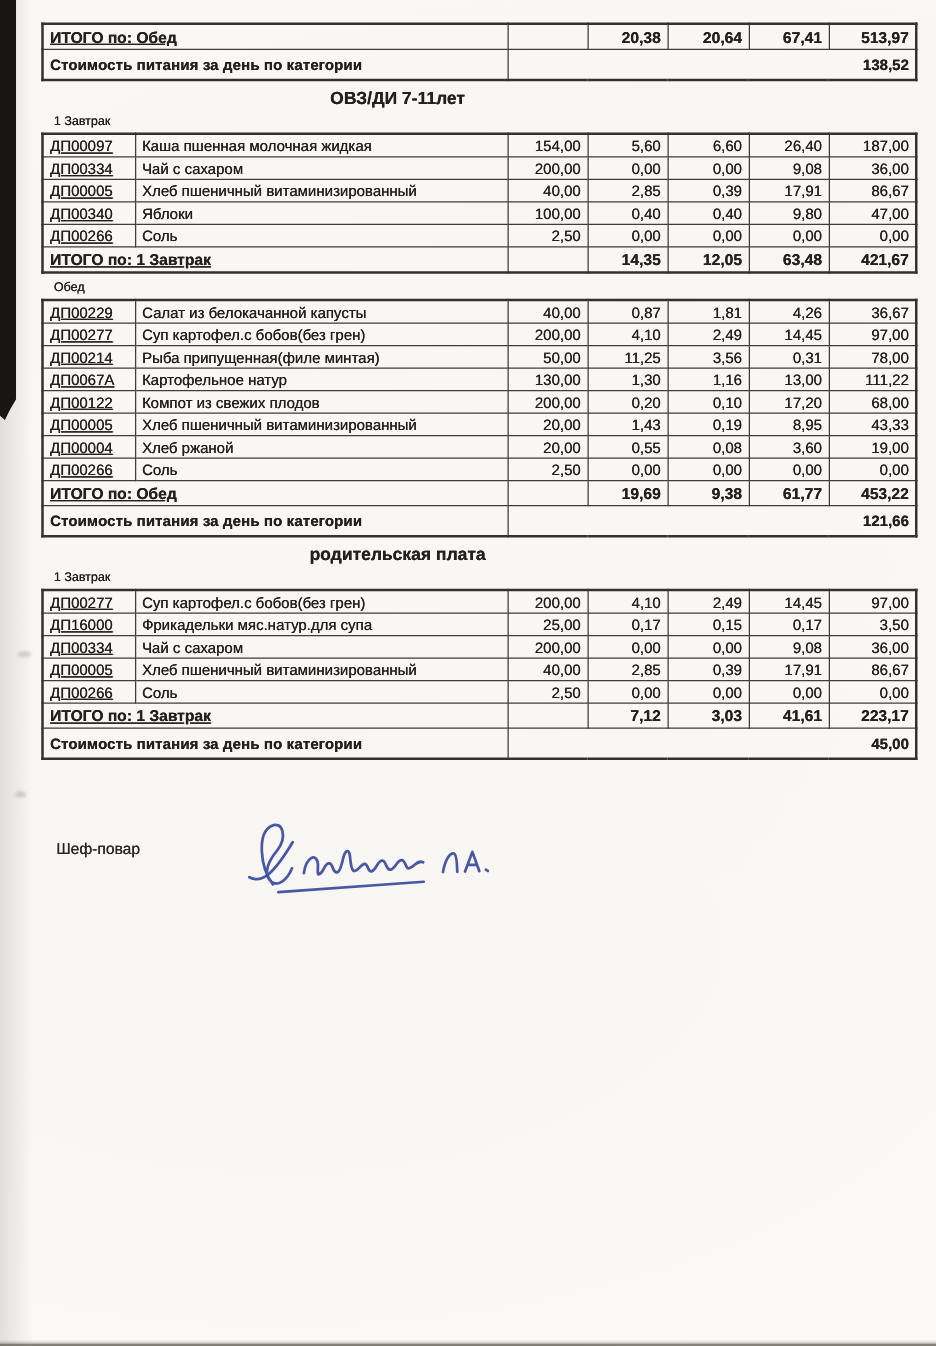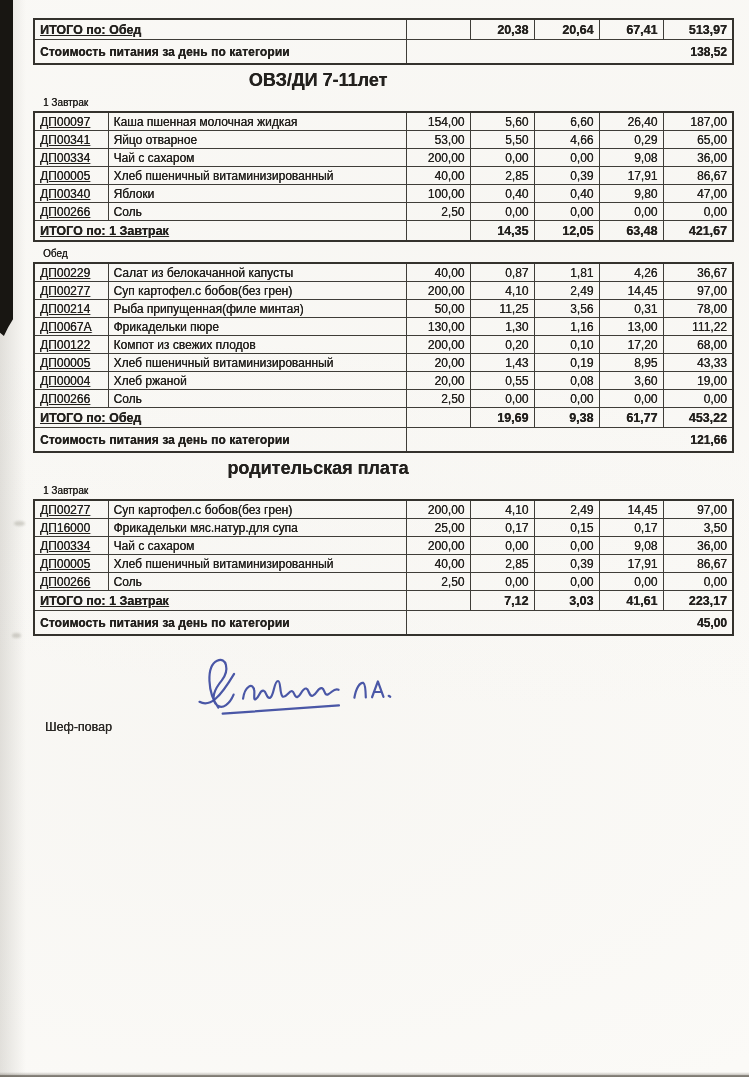--- a/index.html
+++ b/index.html
@@ -33,26 +33,26 @@
     text-shadow:0.2px 0 0 currentColor;}
   td.c{padding-left:3px;text-decoration:underline;}
   td.d{padding-left:4px;}
   td.q{text-align:right;padding-right:9px;}
   td.n{text-align:right;padding-right:5px;}
   tr.total td{font-weight:bold;height:19px;font-size:12.5px;}
   tr.daycost td{height:23px;}
   td.dc-label{font-weight:bold;font-size:15px;padding-left:3px;letter-spacing:.1px;margin-top:30px;}
   td.dc-value{font-weight:bold;font-size:15.5px;padding-left:18px;text-align:right;}
 
-  .cat-header{width:570px;text-align:center;font-weight:bold;font-size:18px;
+  .cat-header{width:570px;text-align:center;font-weight:bold;font-size:14px;
     margin-top:5px;text-shadow:0.2px 0 0 currentColor;}
   .meal-label{font-weight:normal;font-size:10px;margin:6px 0 3px 10px;
     text-shadow:0.2px 0 0 currentColor;}
 
-  .chef-label{position:absolute;left:45px;top:720px;font-size:12.5px;color:#2a2825;
+  .chef-label{position:absolute;left:45px;top:672px;font-size:12.5px;color:#2a2825;
     text-shadow:0.2px 0 0 currentColor;}
   .signature{position:absolute;left:182px;top:645px;width:240px;height:78px;
     transform:rotate(-1.5deg);}
   .signature path{fill:none;stroke:#3b49a0;stroke-width:2.1;stroke-linecap:round;
     stroke-linejoin:round;opacity:.92;}
 </style>
 </head>
 <body>
 
 <div class="edge-left-gray"></div>
@@ -107,29 +107,20 @@
         <tr>
       <td class="c">ДП00097</td>
       <td class="d">Каша пшенная молочная жидкая</td>
       <td class="q">154,00</td>
       <td class="n">5,60</td>
       <td class="n">6,60</td>
       <td class="n">26,40</td>
       <td class="n">187,00</td>
     </tr>
     <tr>
-      <td class="c">ДП00341</td>
-      <td class="d">Яйцо отварное</td>
-      <td class="q">53,00</td>
-      <td class="n">5,50</td>
-      <td class="n">4,66</td>
-      <td class="n">0,29</td>
-      <td class="n">65,00</td>
-    </tr>
-    <tr>
       <td class="c">ДП00334</td>
       <td class="d">Чай с сахаром</td>
       <td class="q">200,00</td>
       <td class="n">0,00</td>
       <td class="n">0,00</td>
       <td class="n">9,08</td>
       <td class="n">36,00</td>
     </tr>
     <tr>
       <td class="c">ДП00005</td>
@@ -203,21 +194,21 @@
       <td class="c">ДП00214</td>
       <td class="d">Рыба припущенная(филе минтая)</td>
       <td class="q">50,00</td>
       <td class="n">11,25</td>
       <td class="n">3,56</td>
       <td class="n">0,31</td>
       <td class="n">78,00</td>
     </tr>
     <tr>
       <td class="c">ДП0067А</td>
-      <td class="d">Фрикадельки пюре</td>
+      <td class="d">Картофельное натур</td>
       <td class="q">130,00</td>
       <td class="n">1,30</td>
       <td class="n">1,16</td>
       <td class="n">13,00</td>
       <td class="n">111,22</td>
     </tr>
     <tr>
       <td class="c">ДП00122</td>
       <td class="d">Компот из свежих плодов</td>
       <td class="q">200,00</td>

